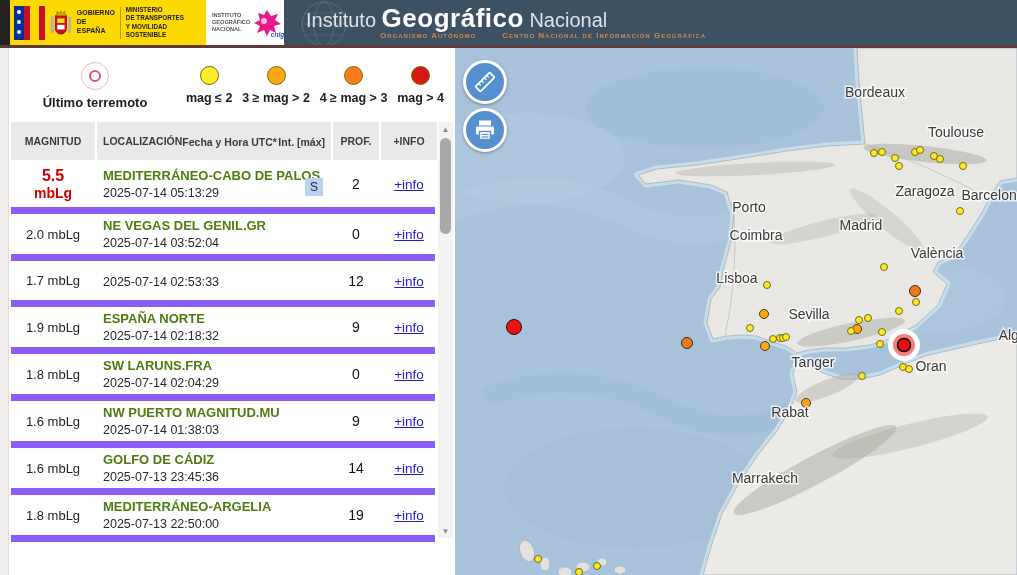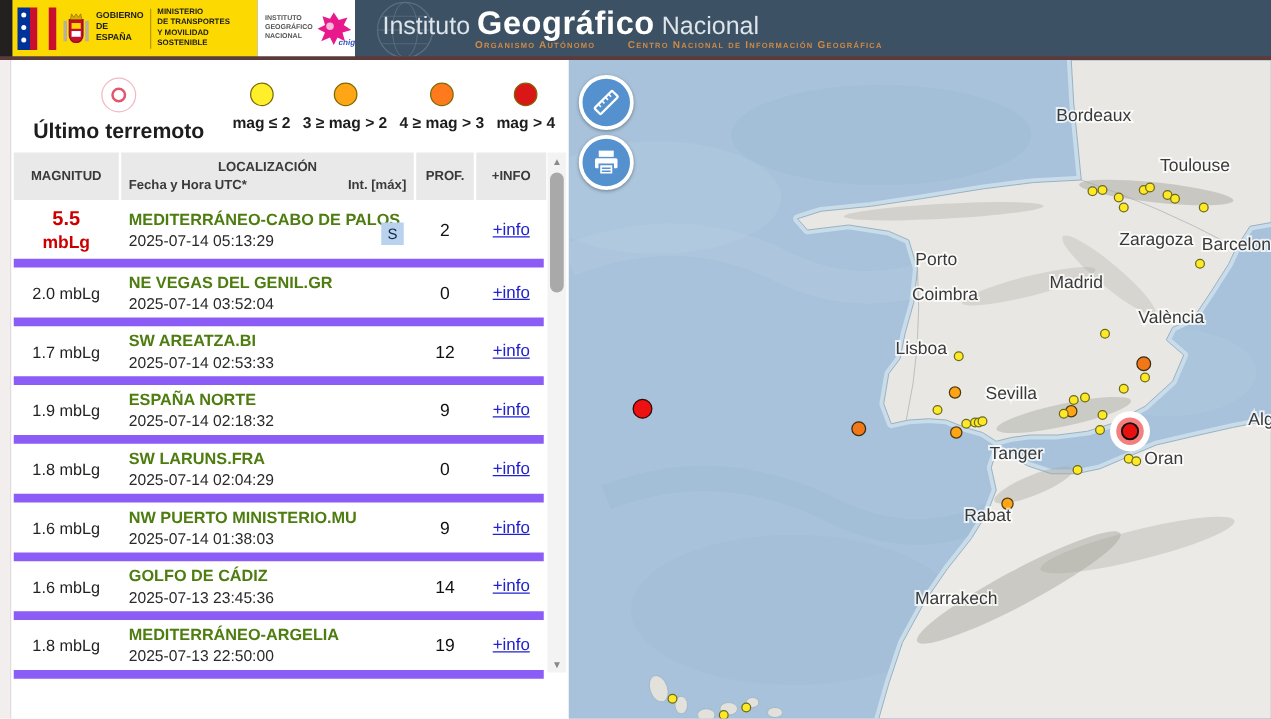--- a/index.html
+++ b/index.html
@@ -38,31 +38,31 @@
   
   .left-gutter { position:absolute; left:0; top:48px; width:8px; height:527px; background:#f3eeee; }
   .panel { position:absolute; left:8px; top:48px; width:447px; height:527px; background:#fff;
     border-left:1px solid #e3dcdc; }
 
   .legend { position:absolute; left:0; top:8px; width:440px; height:62px; display:flex; align-items:flex-start; }
   .last-item { width:172px; display:flex; flex-direction:column; align-items:center; padding-top:6px; }
   .last-ring { width:28px; height:28px; border:1px solid #f2b9c4; border-radius:50%;
     display:flex; align-items:center; justify-content:center; }
   .last-ring b { display:block; width:12px; height:12px; border:2px solid #e0566f; border-radius:50%; }
-  .last-label { margin-top:5px; font-size:17px; font-weight:bold; color:#1d1d1d; }
+  .last-label { margin-top:5px; font-size:13px; font-weight:bold; color:#1d1d1d; }
   .mag-items { flex:1; display:flex; justify-content:space-around; padding-top:10px; }
   .mag-item { display:flex; flex-direction:column; align-items:center; }
   .mag-dot { width:19px; height:19px; border-radius:50%; border:1px solid #7c6a00; }
   .mag-label { margin-top:6px; font-size:12.5px; font-weight:bold; color:#1d1d1d; white-space:nowrap; }
 
   .table-wrap { position:absolute; left:2px; top:74px; width:424px; }
   .thead { display:grid; grid-template-columns:84px 234px 46px 56px; column-gap:2px; height:38px; }
   .thead .cell { background:#e9e9e9; color:#3a3a3a; font-size:10.5px; font-weight:bold;
     display:flex; align-items:center; justify-content:center; }
-  .thead .loc-cell { flex-direction:column; justify-content:center; padding:0 6px; }
+  .thead .loc-cell { flex-direction:row; justify-content:center; padding:0 6px; }
   .loc-line2 { width:100%; display:flex; justify-content:space-between; margin-top:2px; }
   .trow { display:grid; grid-template-columns:84px 234px 46px 56px; column-gap:2px;
     min-height:46px; align-items:center; border-bottom:7px solid #8b5cf6; }
   .trow.hl { min-height:54px; }
   .c-mag { text-align:center; font-size:13px; color:#222; }
   .trow.hl .c-mag { color:#cc0000; font-weight:bold; }
   .trow.hl .mag-l1 { font-size:16px; }
   .trow.hl .mag-l2 { font-size:14px; }
   .c-loc { position:relative; padding:4px 6px; }
   .loc-name { font-size:13px; font-weight:bold; color:#4d7c0f; }
@@ -240,21 +240,20 @@
       <a>+info</a>
     </div>
   </div>
 
   <div class="trow">
     <div class="c-mag">
       <div class="mag-l1">1.7 mbLg</div>
               <div class="mag-l2"></div>
     </div>
     <div class="c-loc">
-      <div class="loc-name">SW AREATZA.BI</div>
       <div class="loc-date">2025-07-14 02:53:33</div>
 
     </div>
     <div class="c-prof">12</div>
     <div class="c-info">
       <a>+info</a>
     </div>
   </div>
 
   <div class="trow">
@@ -288,21 +287,21 @@
       <a>+info</a>
     </div>
   </div>
 
   <div class="trow">
     <div class="c-mag">
       <div class="mag-l1">1.6 mbLg</div>
               <div class="mag-l2"></div>
     </div>
     <div class="c-loc">
-      <div class="loc-name">NW PUERTO MINISTERIO.MU</div>
+      <div class="loc-name">NW PUERTO MAGNITUD.MU</div>
       <div class="loc-date">2025-07-14 01:38:03</div>
 
     </div>
     <div class="c-prof">9</div>
     <div class="c-info">
       <a>+info</a>
     </div>
   </div>
 
   <div class="trow">

